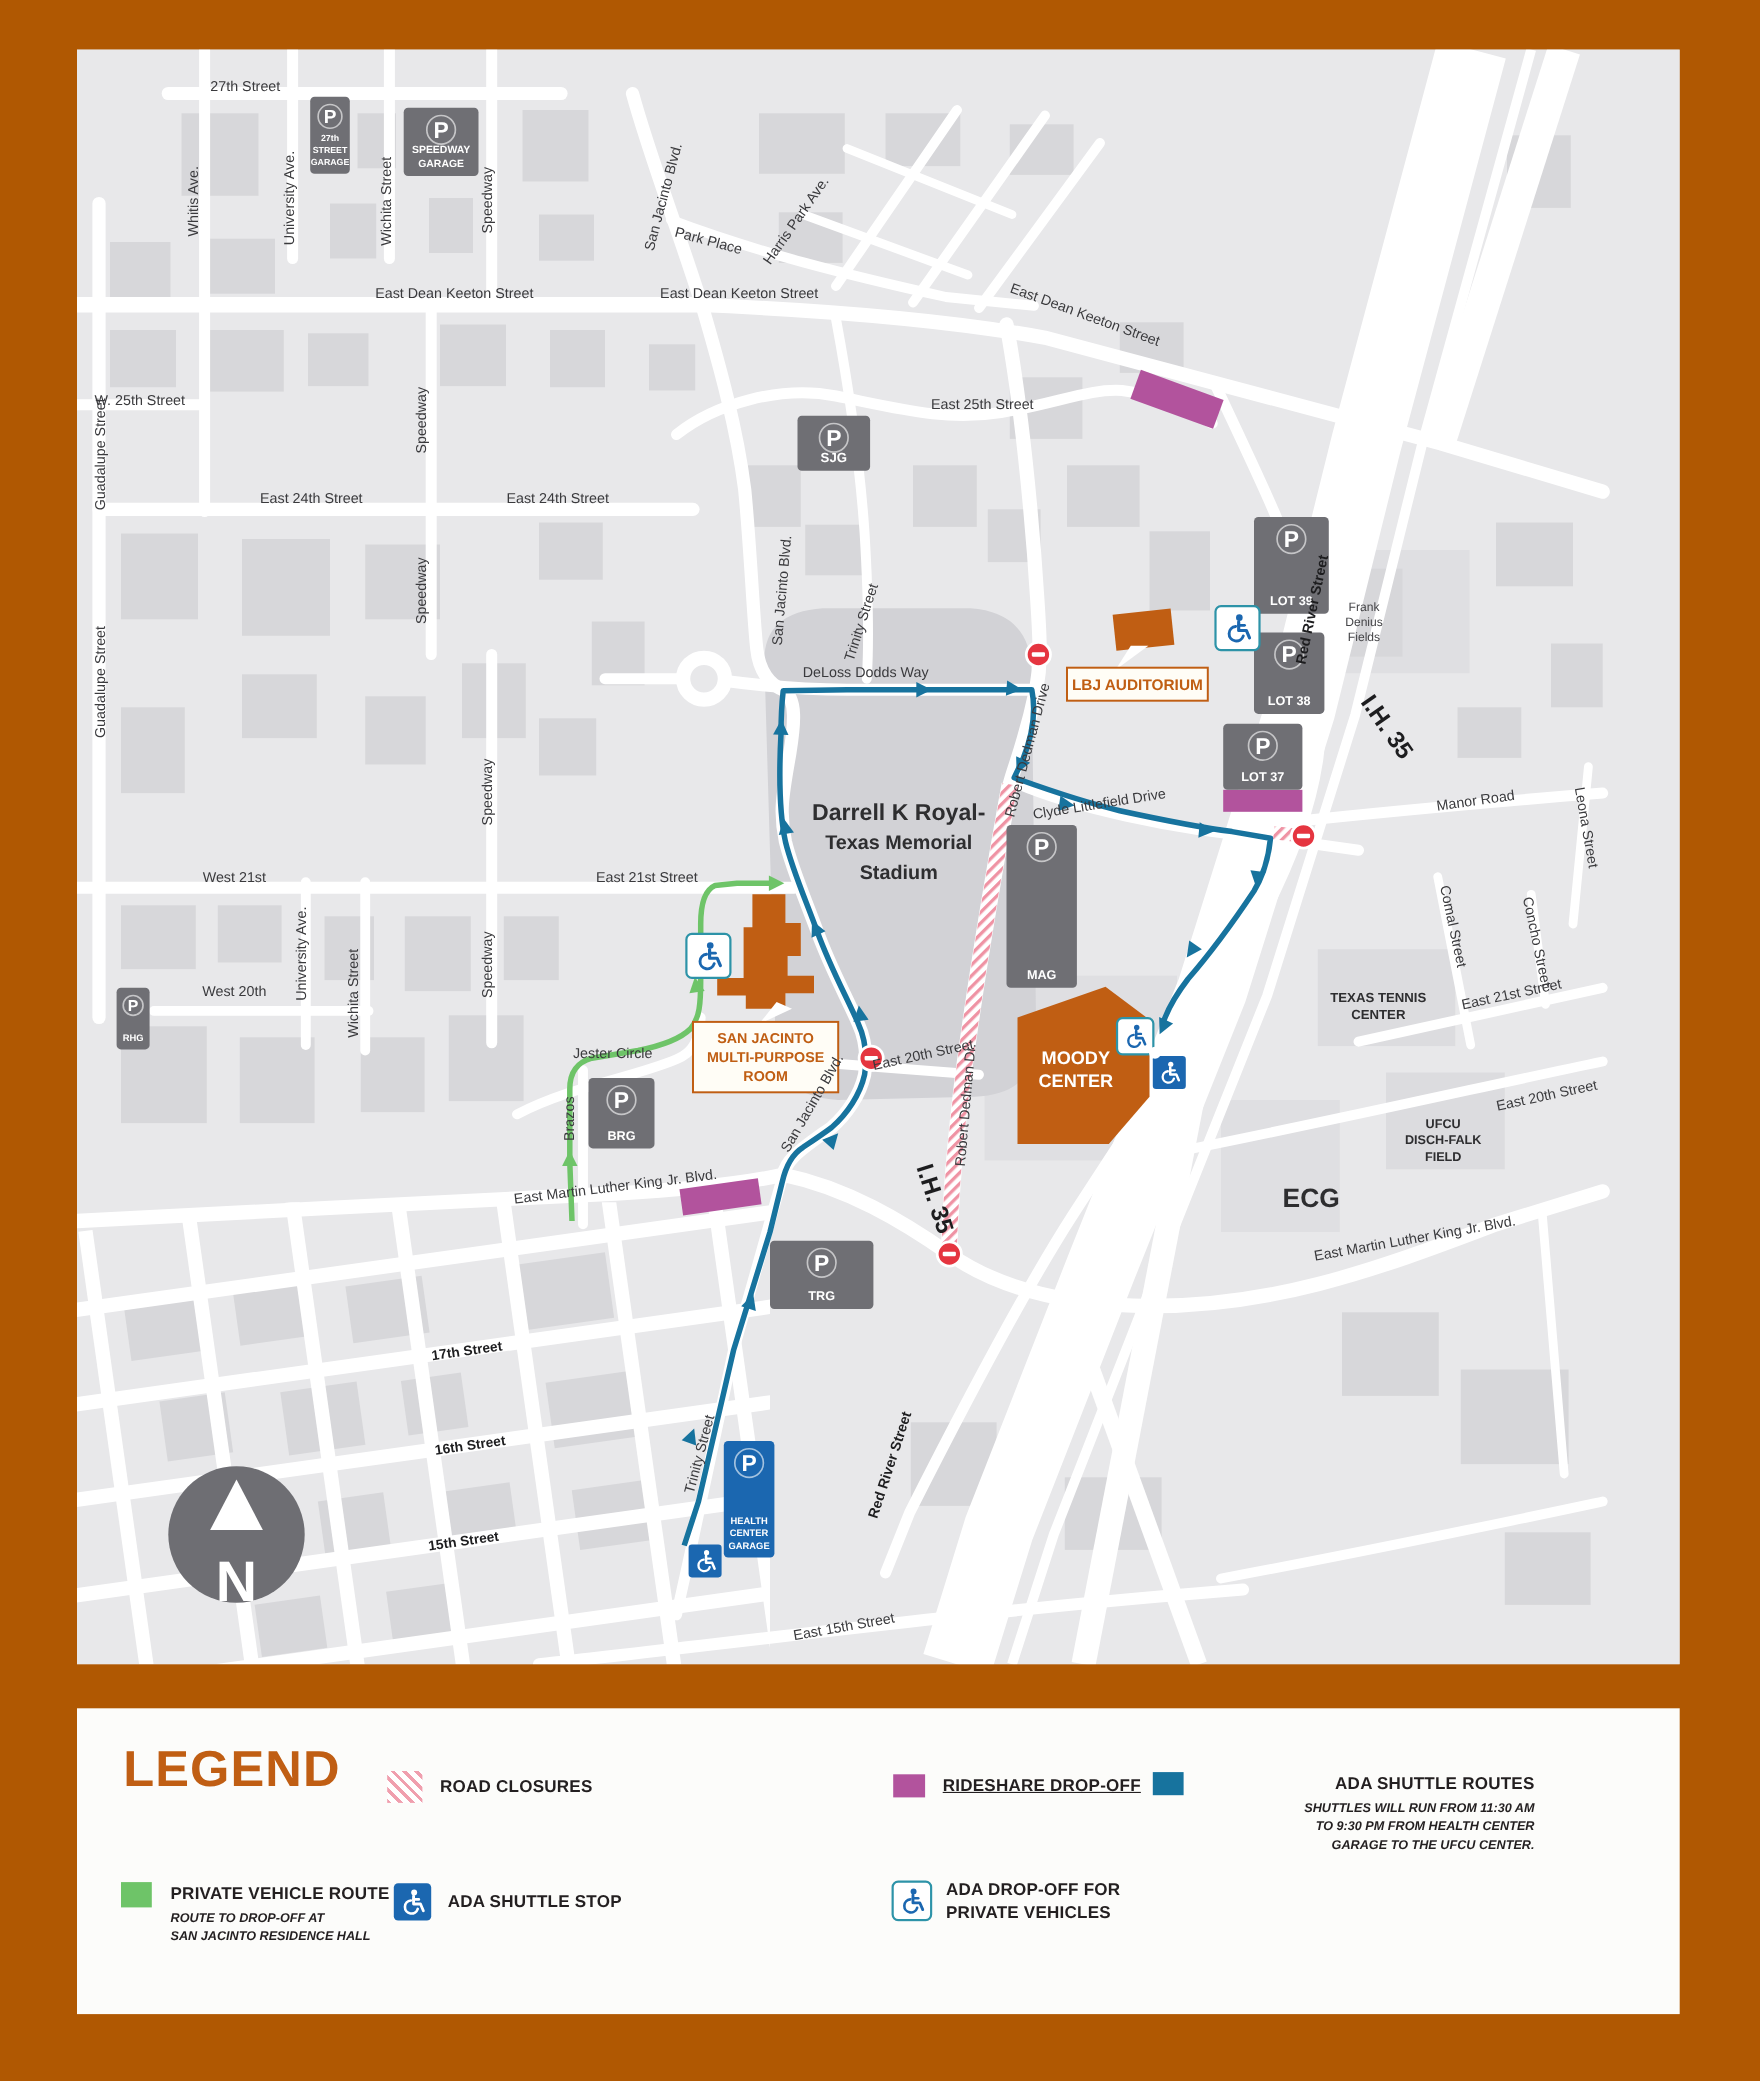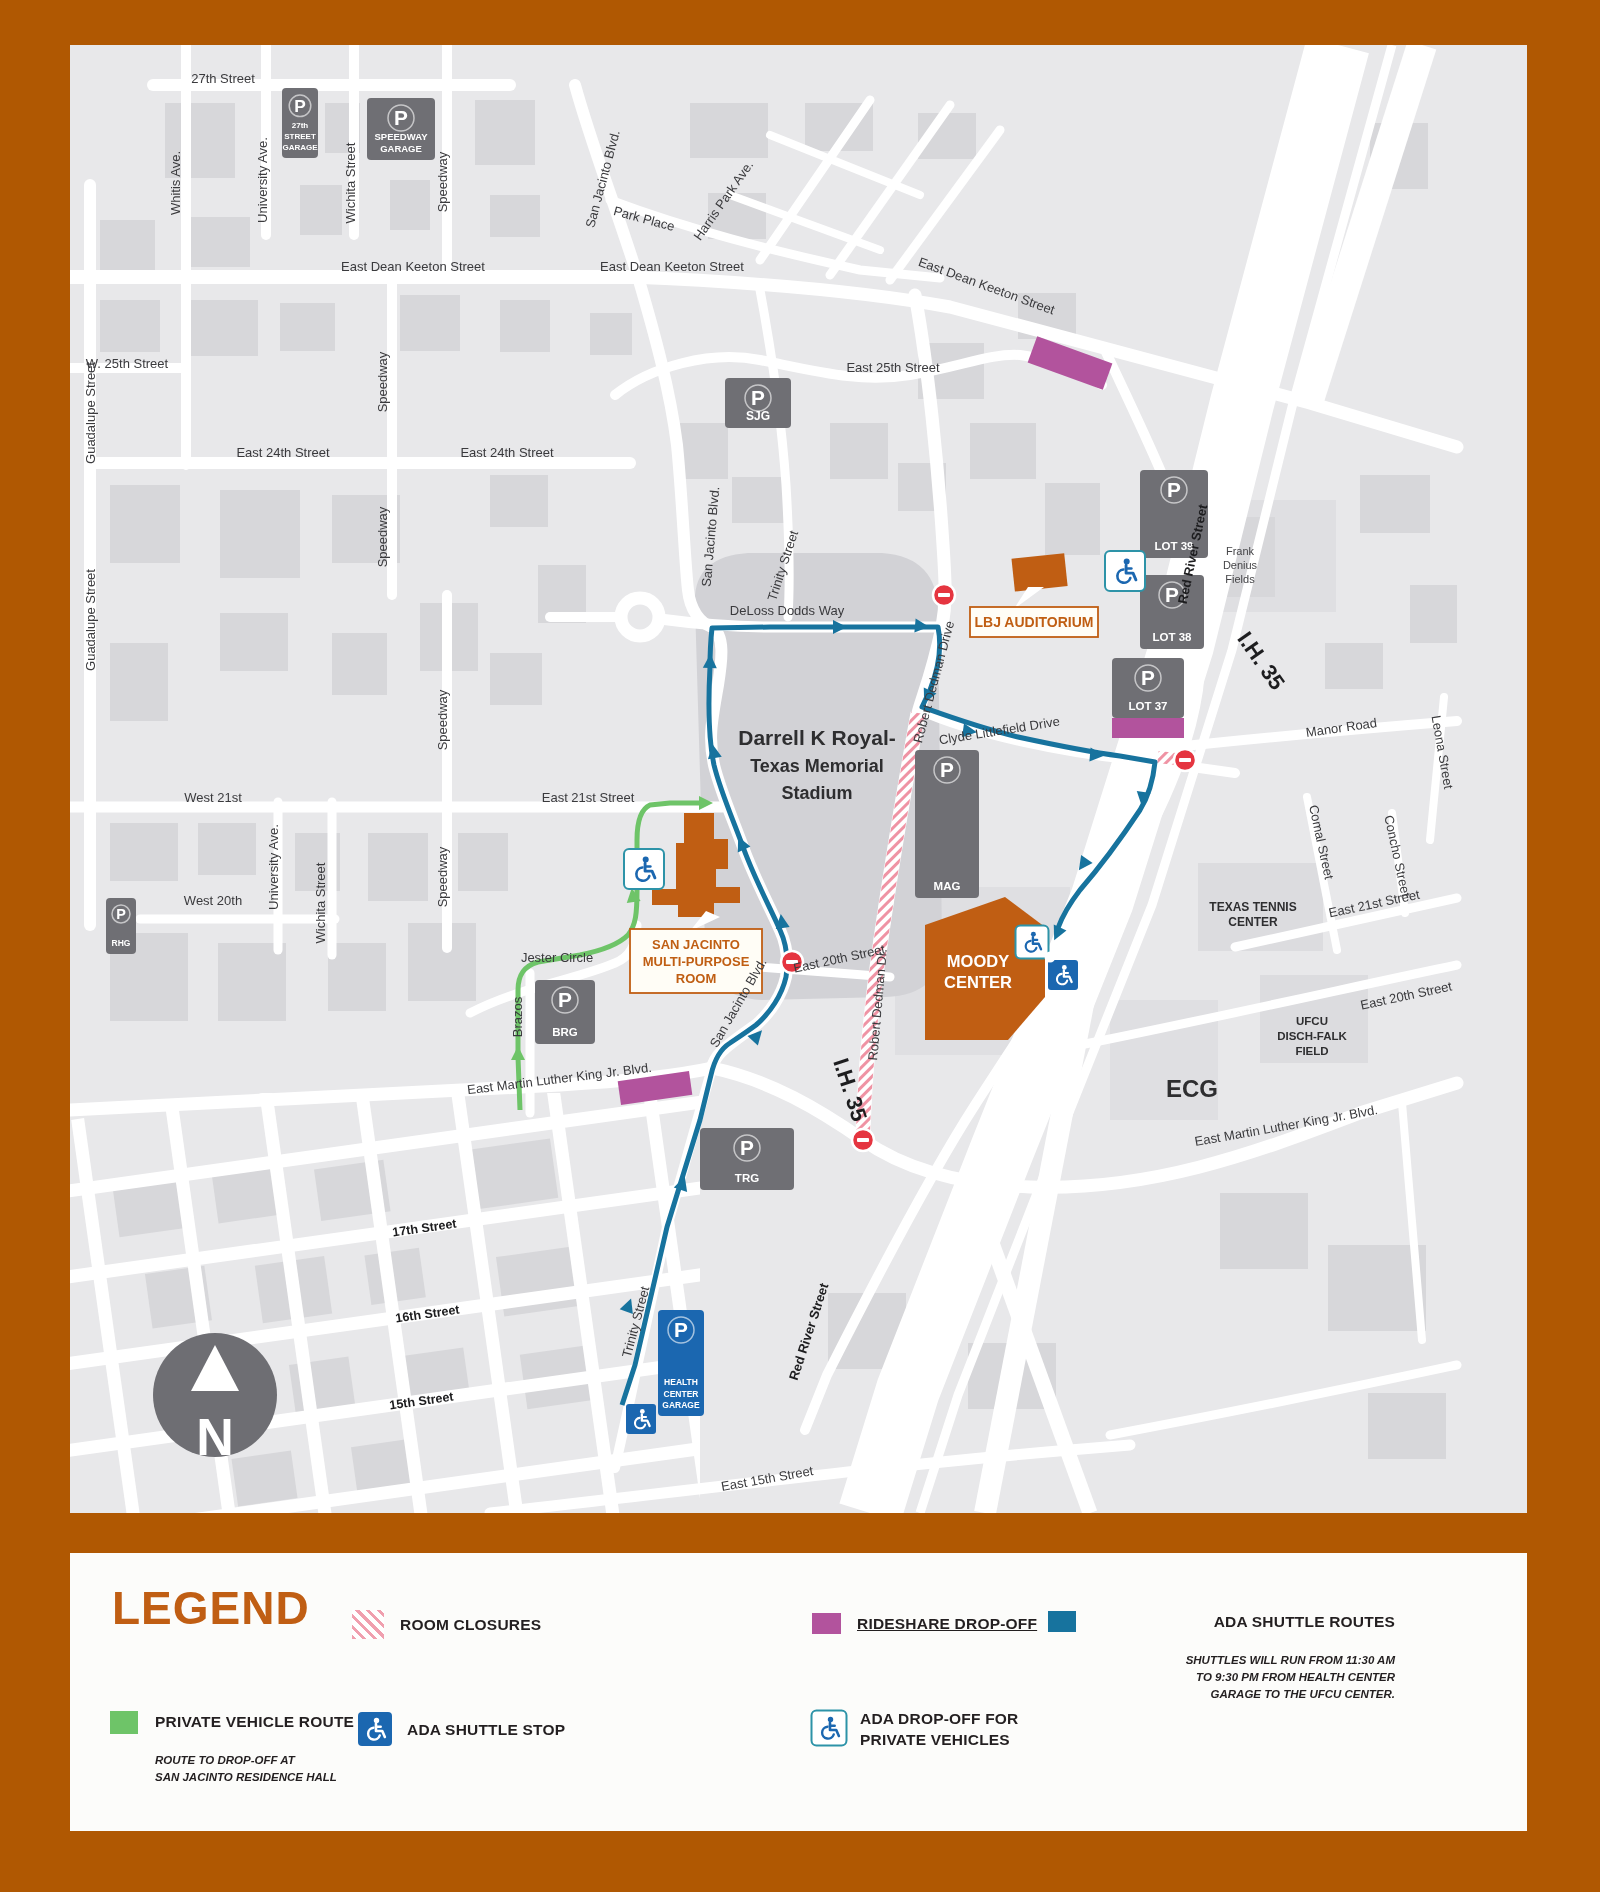--- a/index.html
+++ b/index.html
@@ -9,21 +9,21 @@
     font-family:"Liberation Sans",sans-serif;
     overflow:hidden;
   }
   #map-wrap{position:absolute;left:70px;top:45px;width:1457px;height:1468px;background:var(--map_bg,#e8e8ea);overflow:hidden;}
   #map-svg{display:block;}
   text{font-family:"Liberation Sans",sans-serif;}
   #legend-panel{position:absolute;left:70px;top:1553px;width:1457px;height:278px;background:#fcfcfa;}
   #legend-title{position:absolute;left:42px;top:28px;font-size:46px;font-weight:bold;letter-spacing:1px;color:var(--orange,#c05e13);}
   .litem{position:absolute;}
   .ll{font-weight:bold;font-size:15.5px;color:#231f20;letter-spacing:.2px;line-height:21px;}
-  .lnote{font-weight:bold;font-style:italic;font-size:11.5px;color:#231f20;line-height:17px;margin-top:20px;}
+  .lnote{font-weight:bold;font-style:italic;font-size:11.5px;color:#231f20;line-height:17px;margin-top:4px;}
   .sw{position:absolute;left:0;top:0;}
   .sw.hatch{width:32px;height:29px;background:repeating-linear-gradient(45deg,#f09fae 0 3px,#ffffff 3px 7.5px);}
   .sw.purple{width:29px;height:21px;background:var(--purple,#b2539d);}
   .sw.blue{width:28px;height:21px;background:var(--route_blue,#17739e);}
   .sw.green{width:28px;height:23px;background:var(--route_green,#6ec468);}
   .ltxt{position:absolute;}
 </style>
 </head>
 <body style="background: rgb(176, 88, 2);">
 
@@ -469,21 +469,21 @@
     <text x="145" y="1410" font-size="52" font-weight="bold" fill="#ffffff" text-anchor="middle">N</text>
   </g>
 </svg>
 </div>
 
 <div id="legend-panel">
   <div id="legend-title">LEGEND</div>
 
   <div class="litem" style="left:282px;top:57px;">
     <div class="sw hatch"></div>
-    <div class="ltxt ll" style="left:48px;top:4px;width:200px;">ROOM CLOSURES</div>
+    <div class="ltxt ll" style="left:48px;top:4px;width:200px;">ROAD CLOSURES</div>
   </div>
 
   <div class="litem" style="left:742px;top:60px;">
     <div class="sw purple"></div>
     <div class="ltxt ll" style="left:45px;top:0px;width:250px;text-decoration:underline;">RIDESHARE DROP-OFF</div>
   </div>
 
   <div class="litem" style="left:978px;top:58px;">
     <div class="sw blue"></div>
     <div class="ltxt" style="left:47px;top:0px;width:300px;text-align:right;">

